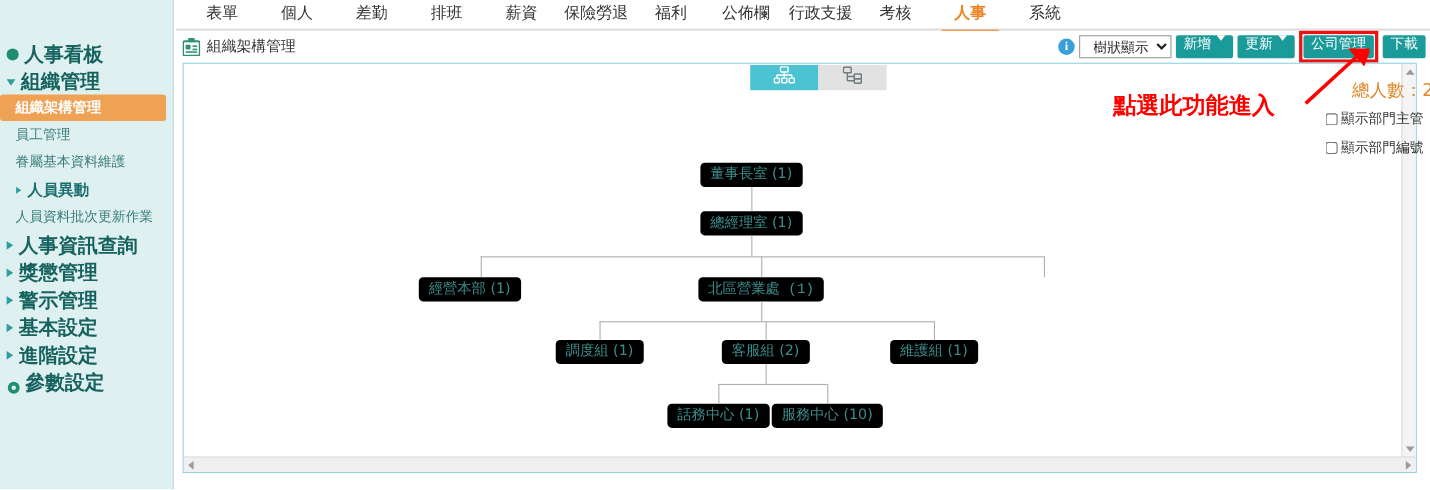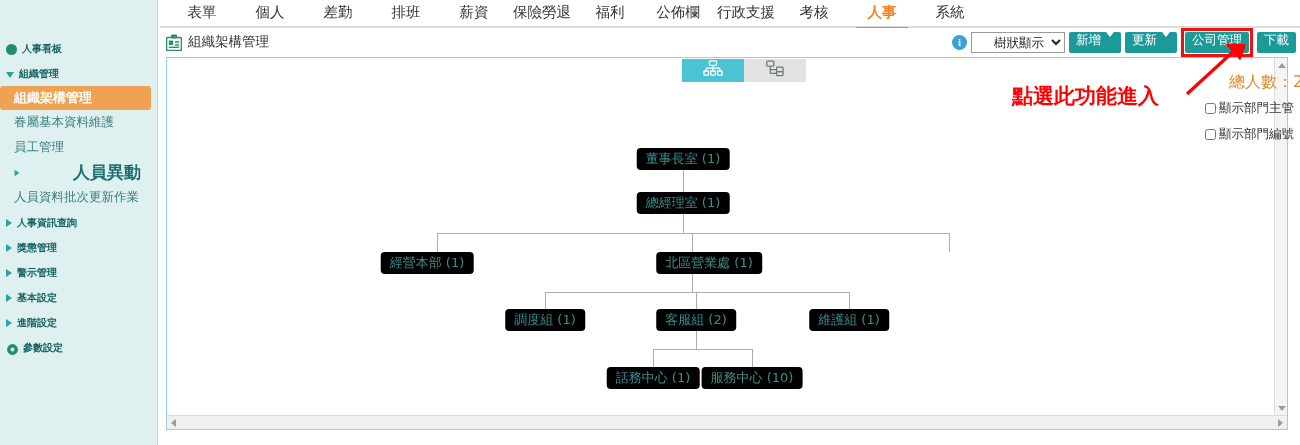--- a/index.html
+++ b/index.html
@@ -38,23 +38,23 @@
     background: #dff0f0;
     border-right: 1px solid #bcd9d9;
     padding-top: 36px;
     overflow: hidden;
   }
   .side-row {
     display: flex; align-items: center;
     height: 25px; padding-left: 6px; font-size: 13.5px; cursor: pointer;
     color: #1b6e6e;
   }
-  .side-row.lvl1 { font-weight: bold; font-size: 10px; color: #16625f; }
+  .side-row.lvl1 { font-weight: bold; font-size: 18px; color: #16625f; }
   .side-row.lvl2 { padding-left: 14px; font-weight: normal; color: #3c7d7d; font-size: 12.5px; }
-  .side-row.lvl2.bold { font-weight: bold; color: #1b6e6e; font-size: 17px; gap: 48px; }
+  .side-row.lvl2.bold { font-weight: bold; color: #1b6e6e; font-size: 14px; }
   .side-row.active {
     background: #f0a254; color: #ffffff; font-weight: bold;
     border-radius: 3px; margin-right: 6px; height: 24px;
     font-size: 13px;
   }
   .tri {
     display: inline-block; width: 0; height: 0; margin-right: 5px;
     border-top: 4.5px solid transparent; border-bottom: 4.5px solid transparent;
     border-left: 6px solid #2e9e9e;
   }
@@ -81,21 +81,21 @@
   }
   .ch-tools { margin-left: auto; display: flex; align-items: center; gap: 4px; padding-right: 4px; }
   .info-icon {
     width: 15px; height: 15px; border-radius: 50%;
     background: #3aa0d8; color:#fff; font-size: 11px; font-weight: bold;
     display:flex; align-items:center; justify-content:center; line-height:1;
     font-family: "Liberation Serif", serif;
   }
   .sel {
     height: 21px; border: 1px solid #9a9a9a; background: #ffffff;
-    font-size: 12.5px; color: #222; padding: 0 4px 0 18px;
+    font-size: 12.5px; color: #222; padding: 0 4px 0 8px;
     font-family: "DejaVu Sans", "Liberation Sans", sans-serif;
   }
   .tbtn {
     height: 21px; background: #1b9a9a; color: #ffffff; border: none;
     font-size: 12.5px; padding: 0 7px; cursor: pointer; display:flex;
     align-items:flex-start; gap:5px; font-family: "DejaVu Sans", "Liberation Sans", sans-serif;
     border-radius: 2px;
   }
   .caret-w {
     width: 0; height: 0; border-left: 4px solid transparent;
@@ -195,24 +195,24 @@
         <span>人事看板</span>
       </div>
       <div class="side-row lvl1">
         <span class="tri down"></span>
         <span>組織管理</span>
       </div>
       <div class="side-row lvl2 active">
         <span>組織架構管理</span>
       </div>
       <div class="side-row lvl2">
+        <span>員工管理</span>
+      </div>
+      <div class="side-row lvl2">
         <span>眷屬基本資料維護</span>
-      </div>
-      <div class="side-row lvl2">
-        <span>員工管理</span>
       </div>
       <div class="side-row lvl2 bold">
         <span class="tri sm"></span>
         <span>人員異動</span>
       </div>
       <div class="side-row lvl2">
         <span>人員資料批次更新作業</span>
       </div>
       <div class="side-row lvl1">
         <span class="tri"></span>
@@ -307,21 +307,21 @@
             <rect x="10.6" y="11.6" width="6.4" height="4" rx="0.7" fill="none" stroke="#6f7b7f" stroke-width="1.3"></rect>
           </svg>
         </span>
       </div>
     </div>
 
     <div class="chart" id="chart">
         <div class="node" style="left: 516px; top: 66px;">董事長室 (1)</div>
         <div class="node" style="left: 516px; top: 110px;">總經理室 (1)</div>
         <div class="node" style="left: 260px; top: 170px;">經營本部 (1)</div>
-        <div class="node" style="left: 542px; top: 170px;">北區營業處 (1)</div>
+        <div class="node" style="left: 525px; top: 170px; font-family: Liberation Mono, monospace;">北區營業處 (1)</div>
         <div class="node" style="left: 378px; top: 227px;">調度組 (1)</div>
         <div class="node" style="left: 529px; top: 227px;">客服組 (2)</div>
         <div class="node" style="left: 682px; top: 227px;">維護組 (1)</div>
         <div class="node" style="left: 486px; top: 285px;">話務中心 (1)</div>
         <div class="node" style="left: 585px; top: 285px;">服務中心 (10)</div>
         <div class="ln v" style="left: 516px; top: 88px; height: 11px;"></div>
         <div class="ln v" style="left: 516px; top: 99px; height: 11px;"></div>
         <div class="ln v" style="left: 516px; top: 132px; height: 19px;"></div>
         <div class="ln h" style="left: 270px; top: 151px; width: 512px;"></div>
         <div class="ln v" style="left: 270px; top: 151px; height: 19px;"></div>

